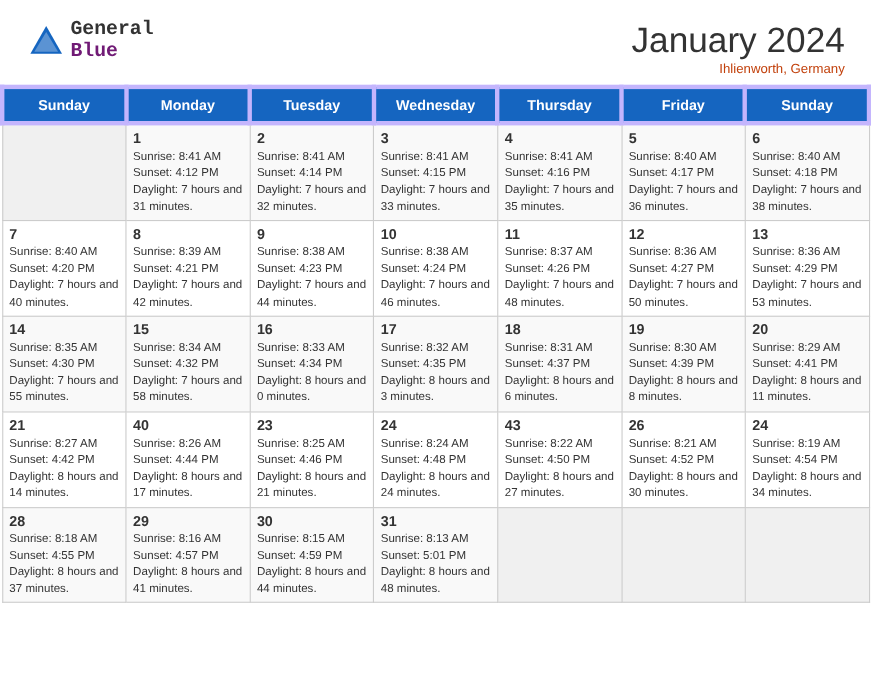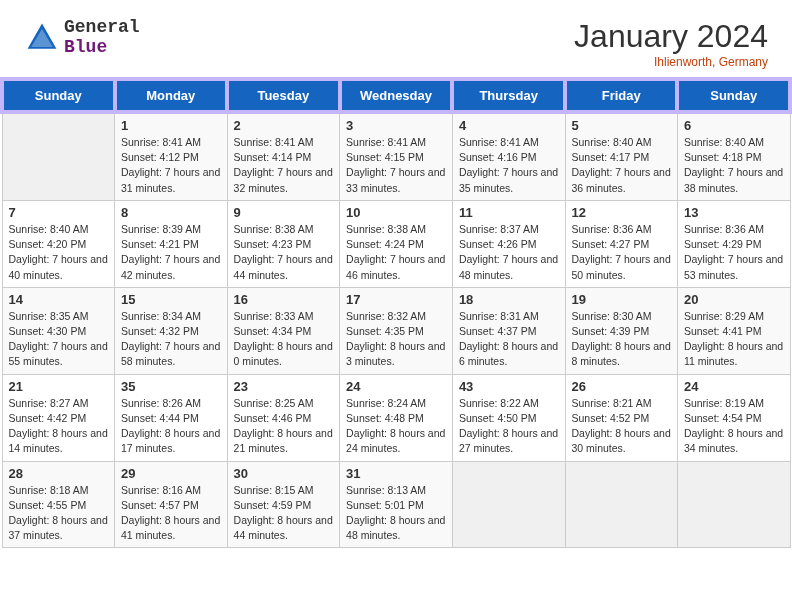--- a/index.html
+++ b/index.html
@@ -224,21 +224,21 @@
             <span class="day-number">20</span>
             <div class="day-info">Sunrise: 8:29 AM<br>Sunset: 4:41 PM<br>Daylight: 8 hours and 11 minutes.</div>
           </td>
         </tr>
         <tr>
           <td>
             <span class="day-number">21</span>
             <div class="day-info">Sunrise: 8:27 AM<br>Sunset: 4:42 PM<br>Daylight: 8 hours and 14 minutes.</div>
           </td>
           <td>
-            <span class="day-number">35</span>
+            <span class="day-number">40</span>
             <div class="day-info">Sunrise: 8:26 AM<br>Sunset: 4:44 PM<br>Daylight: 8 hours and 17 minutes.</div>
           </td>
           <td>
             <span class="day-number">23</span>
             <div class="day-info">Sunrise: 8:25 AM<br>Sunset: 4:46 PM<br>Daylight: 8 hours and 21 minutes.</div>
           </td>
           <td>
             <span class="day-number">24</span>
             <div class="day-info">Sunrise: 8:24 AM<br>Sunset: 4:48 PM<br>Daylight: 8 hours and 24 minutes.</div>
           </td>

